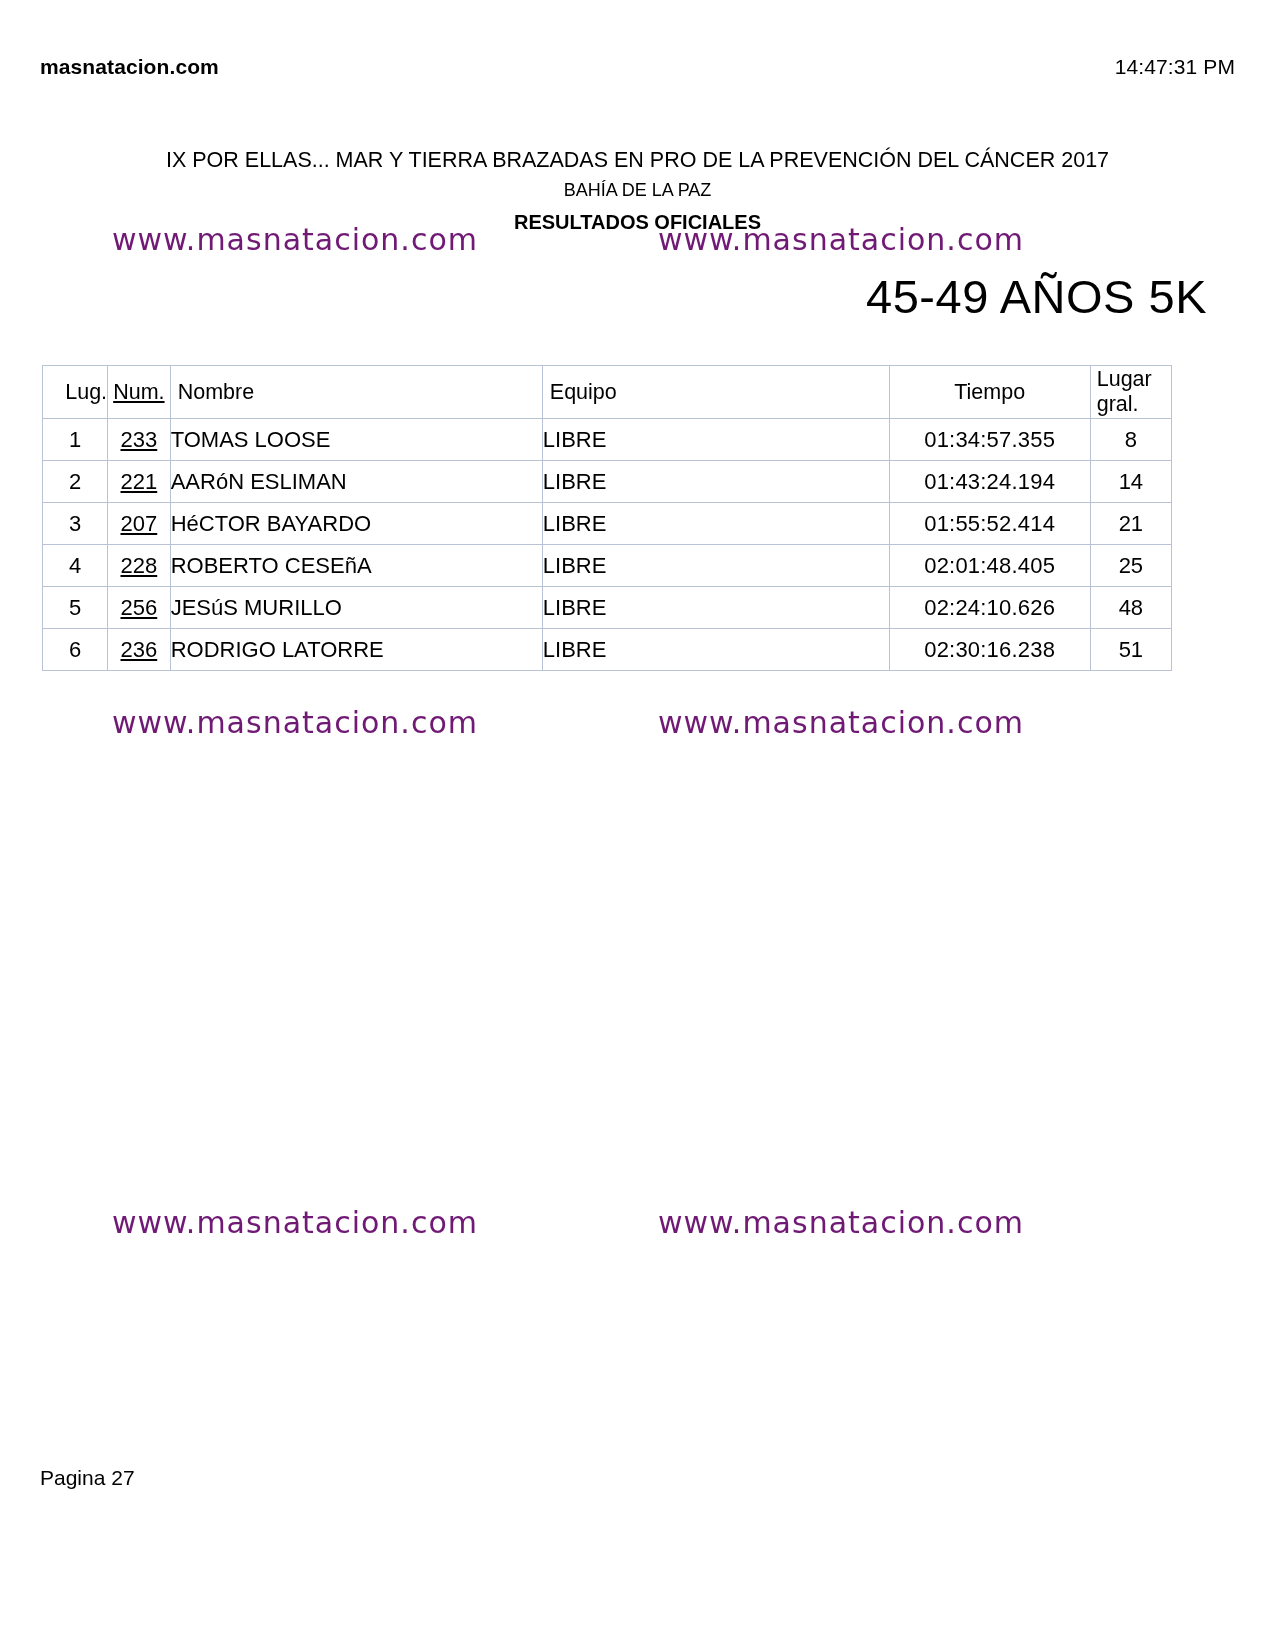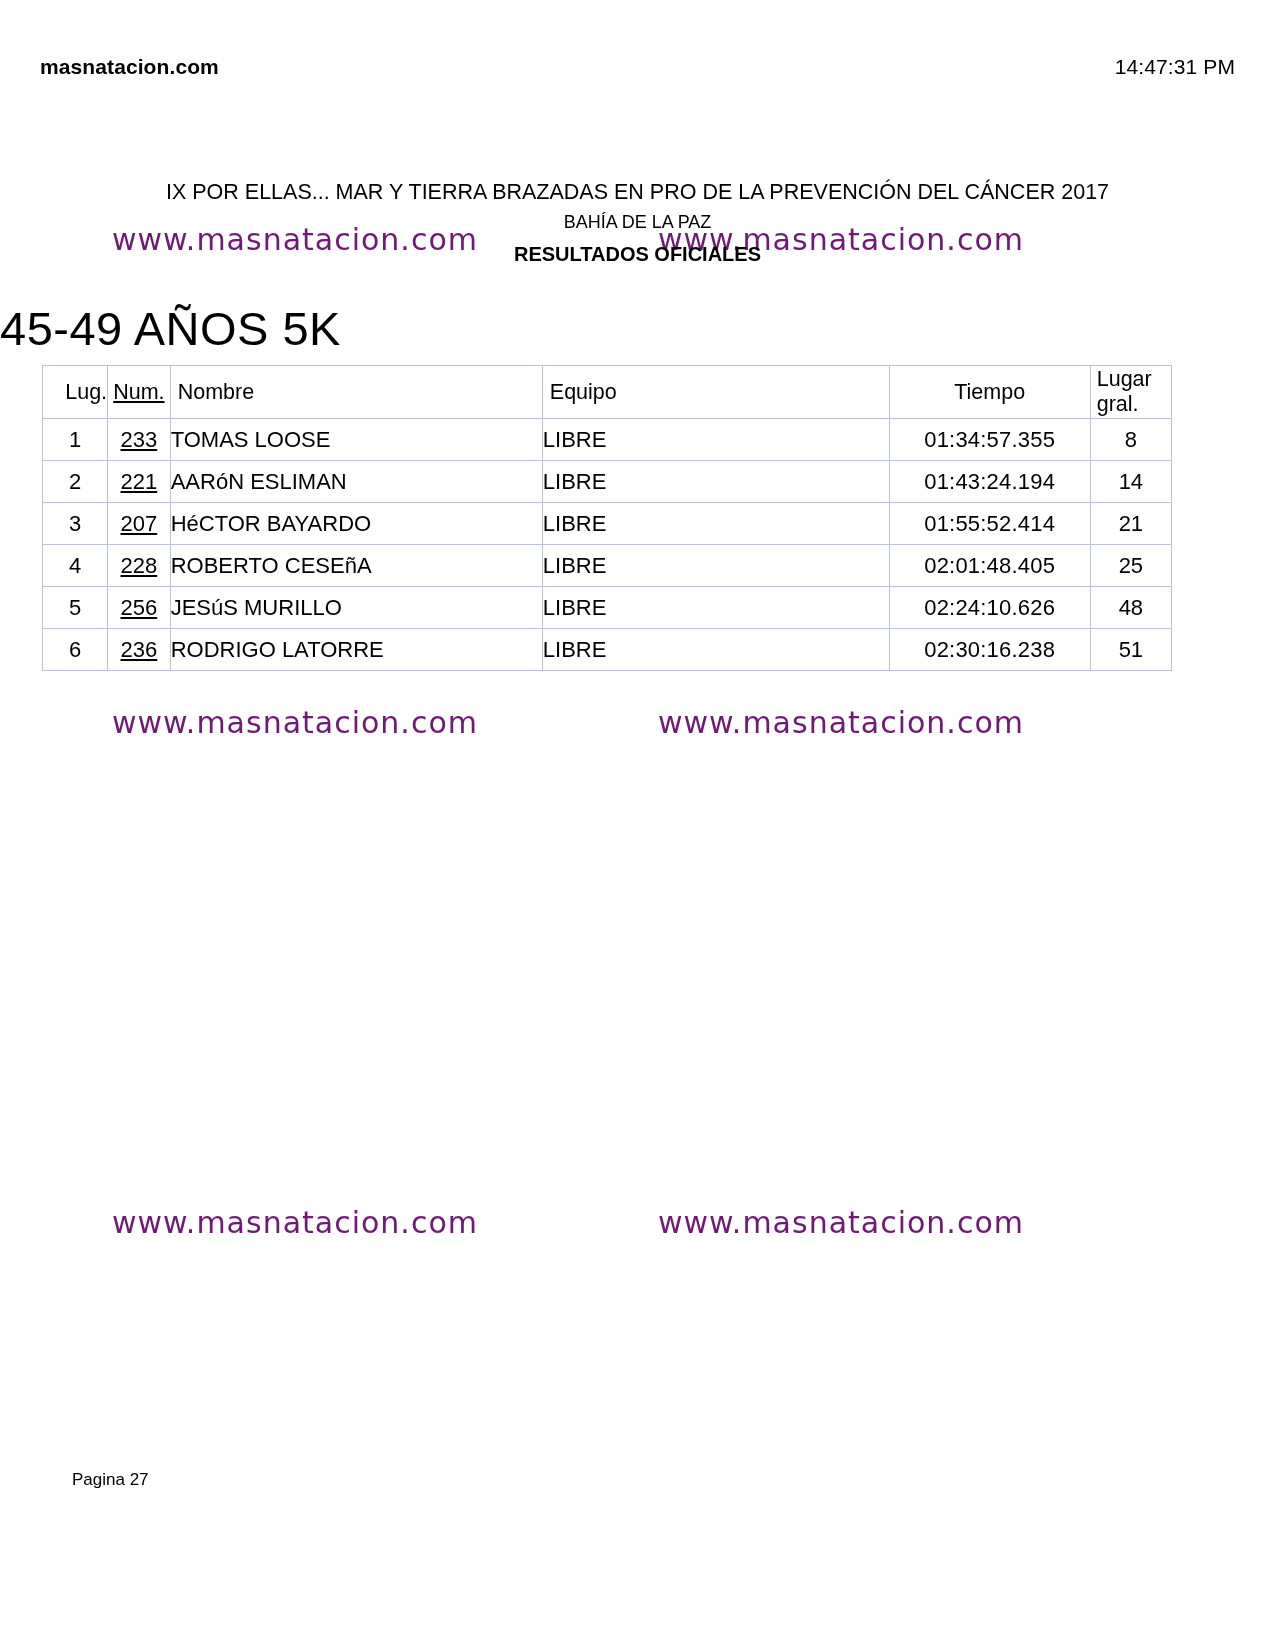--- a/index.html
+++ b/index.html
@@ -42,21 +42,20 @@
     letter-spacing: 0.1px;
   }
 
   
   .titleblock {
     position: absolute;
     top: 145px;
     left: 40px;
     right: 40px;
     text-align: center;
-    margin-top: 32px;
   }
   .event-title {
     font-size: 21.5px;
     line-height: 30px;
     white-space: nowrap;
   }
   .event-sub {
     font-size: 18px;
     line-height: 30px;
   }
@@ -64,25 +63,24 @@
     font-size: 20px;
     font-weight: bold;
     line-height: 30px;
     margin-top: 2px;
   }
   .category {
     position: absolute;
     top: 268px;
     left: 0;
     width: 1207px;
-    text-align: left;
+    text-align: right;
     font-size: 47px;
     line-height: 58px;
     letter-spacing: 0.5px;
-    margin-top: 32px;
   }
 
   
   .wm {
     position: absolute;
     font-size: 30px;
     color: #701a75;
     letter-spacing: 1px;
     white-space: nowrap;
     user-select: none;
@@ -135,22 +133,21 @@
     padding-left: 6px;
   }
   td.c-num { font-weight: bold; }
   td.c-tie { letter-spacing: 0.2px; margin-top: 24px; }
 
   
   .footer {
     position: absolute;
     left: 40px;
     bottom: 160px;
-    font-size: 17px;
-    margin-left: 32px;
+    font-size: 21px;
   }
 </style>
 </head>
 <body>
 
 <div class="page">
 
   <div class="wm" style="top:222px; left:112px;">www.masnatacion.com</div>
   <div class="wm" style="top:222px; left:658px;">www.masnatacion.com</div>
   <div class="wm" style="top:705px; left:112px;">www.masnatacion.com</div>

